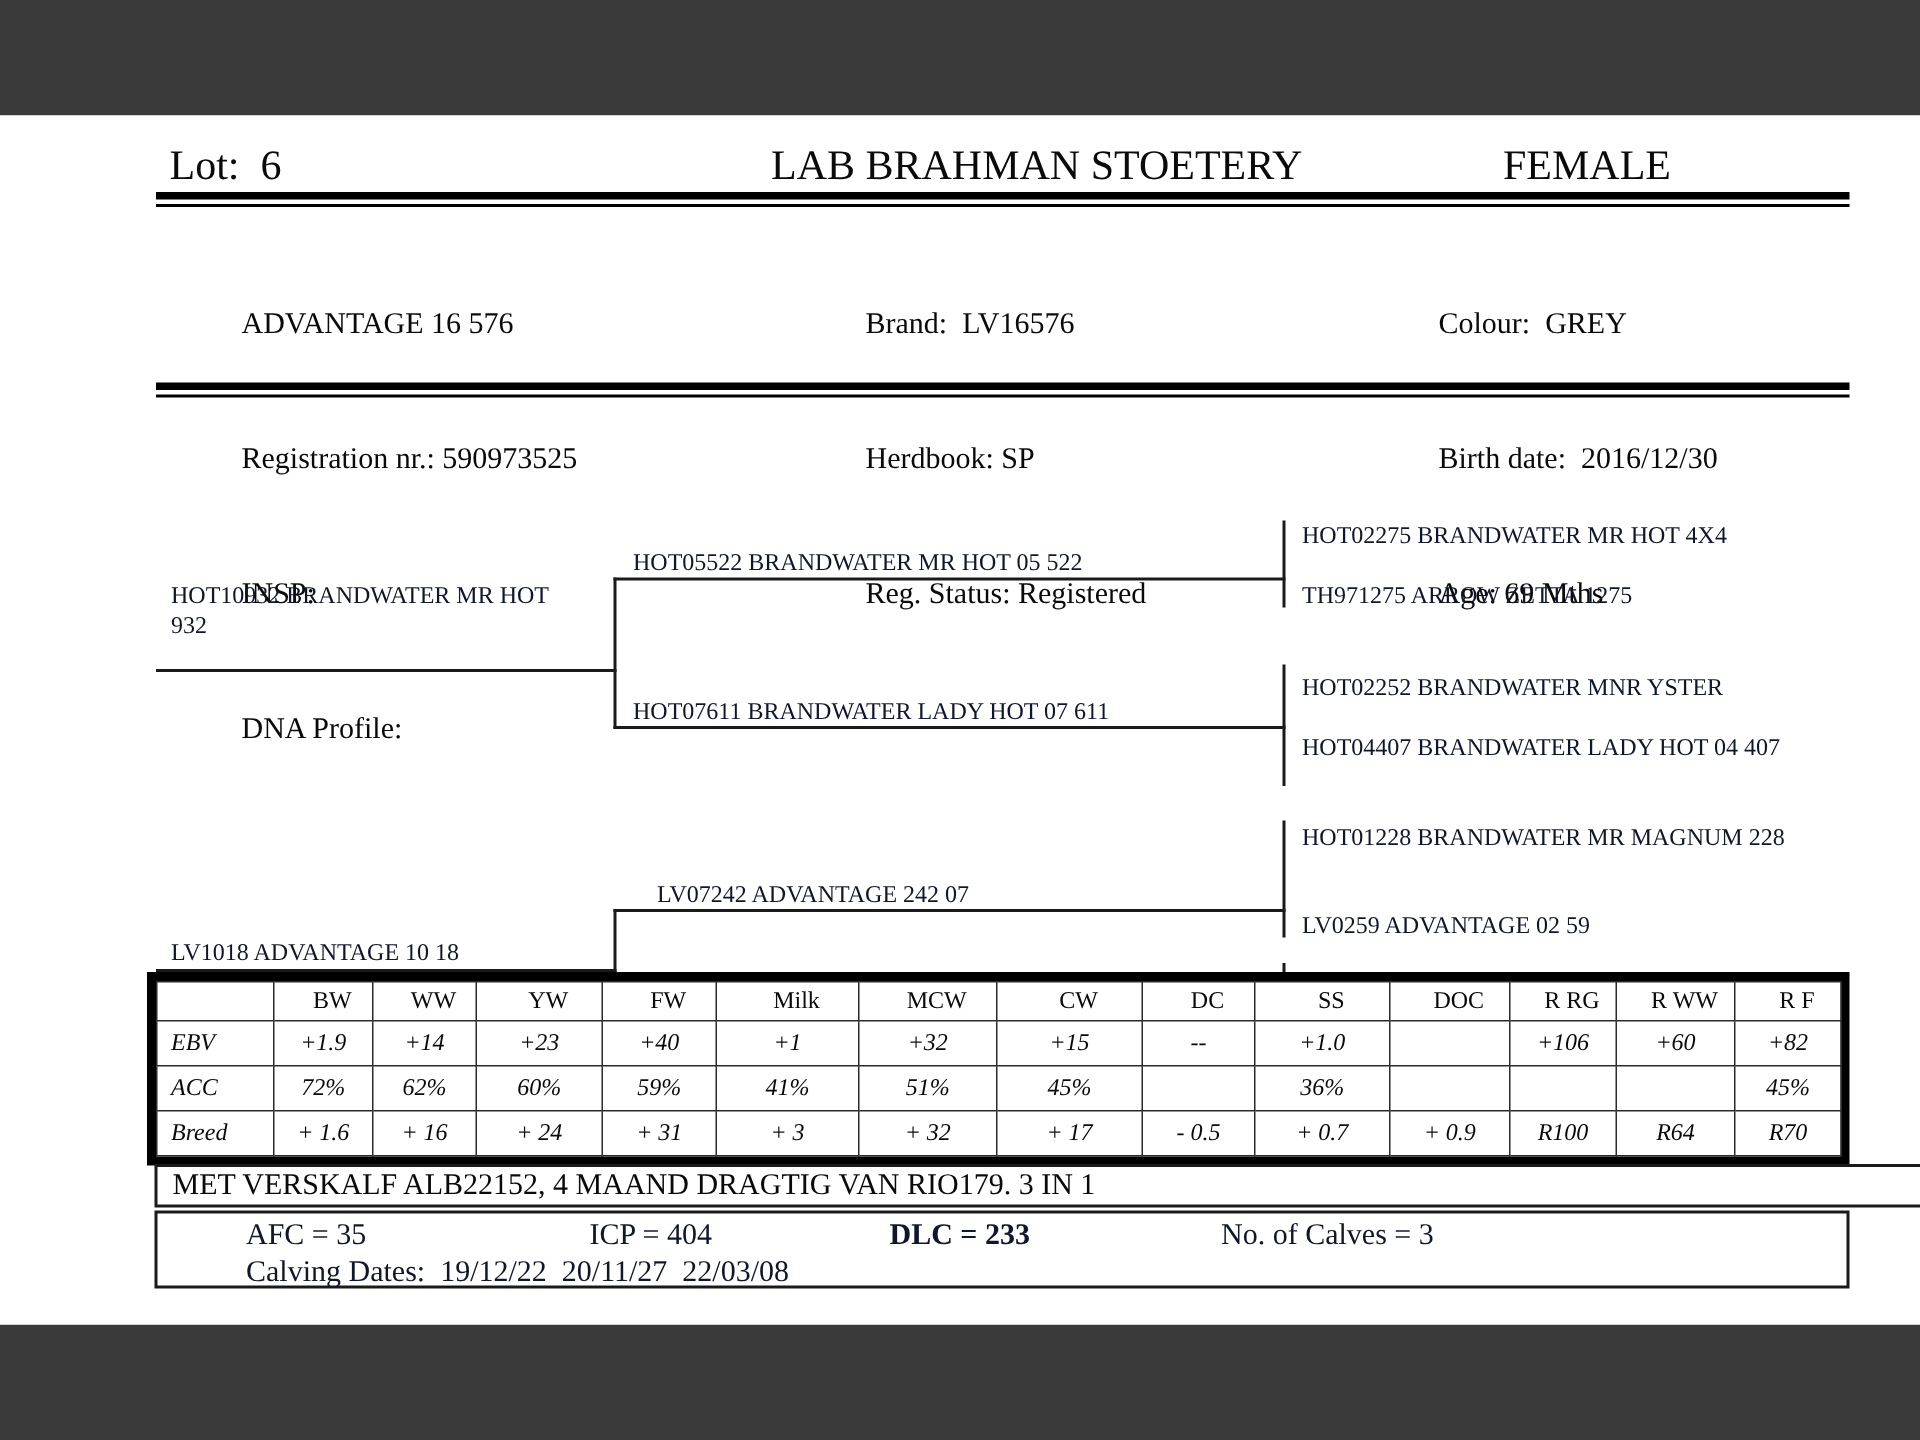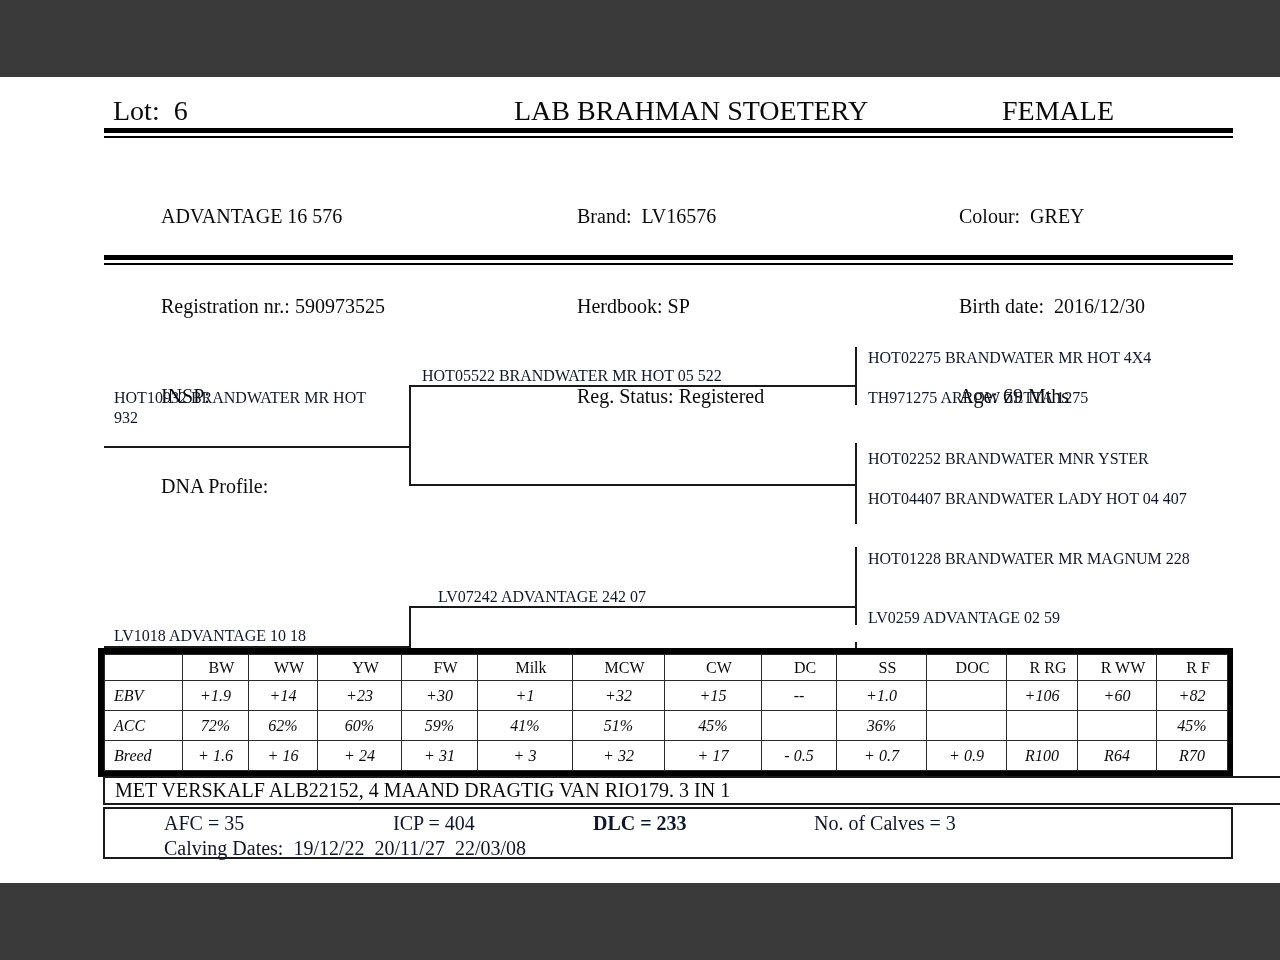--- a/index.html
+++ b/index.html
@@ -95,20 +95,21 @@
     <div class="double-rule rule2"></div>
 
     <div class="pedigree">
 
       <div class="ped-name wrap" style="left:114px;top:46px;width:272px;">HOT10932 BRANDWATER MR HOT 932</div>
       <div class="hline" style="left:104px;top:104px;width:307px;"></div>
       <div class="vline" style="left:409px;top:43px;height:101px;"></div>
 
       <div class="ped-name" style="left:422px;top:24px;">HOT05522 BRANDWATER MR HOT 05 522</div>
       <div class="hline" style="left:409px;top:43px;width:448px;"></div>
+      <div class="ped-name" style="left:422px;top:123px;">HOT07611 BRANDWATER LADY HOT 07 611</div>
       <div class="hline" style="left:409px;top:142px;width:448px;"></div>
 
       <div class="vline" style="left:855px;top:5px;height:58px;"></div>
       <div class="ped-name" style="left:868px;top:6px;">HOT02275 BRANDWATER MR HOT 4X4</div>
       <div class="ped-name" style="left:868px;top:46px;">TH971275 ARROW ZETTA 1275</div>
 
       <div class="vline" style="left:855px;top:101px;height:81px;"></div>
       <div class="ped-name" style="left:868px;top:107px;">HOT02252 BRANDWATER MNR YSTER</div>
       <div class="ped-name wrap" style="left:868px;top:147px;">HOT04407 BRANDWATER LADY HOT 04 407</div>
 
@@ -163,21 +164,21 @@
           <td>DOC</td>
           <td>R RG</td>
           <td>R WW</td>
           <td>R F</td>
         </tr>
         <tr class="drow">
           <td class="rowlabel">EBV</td>
           <td>+1.9</td>
           <td>+14</td>
           <td>+23</td>
-          <td>+30</td>
+          <td>+40</td>
           <td>+1</td>
           <td>+32</td>
           <td>+15</td>
           <td>--</td>
           <td>+1.0</td>
           <td></td>
           <td>+106</td>
           <td>+60</td>
           <td>+82</td>
         </tr>

